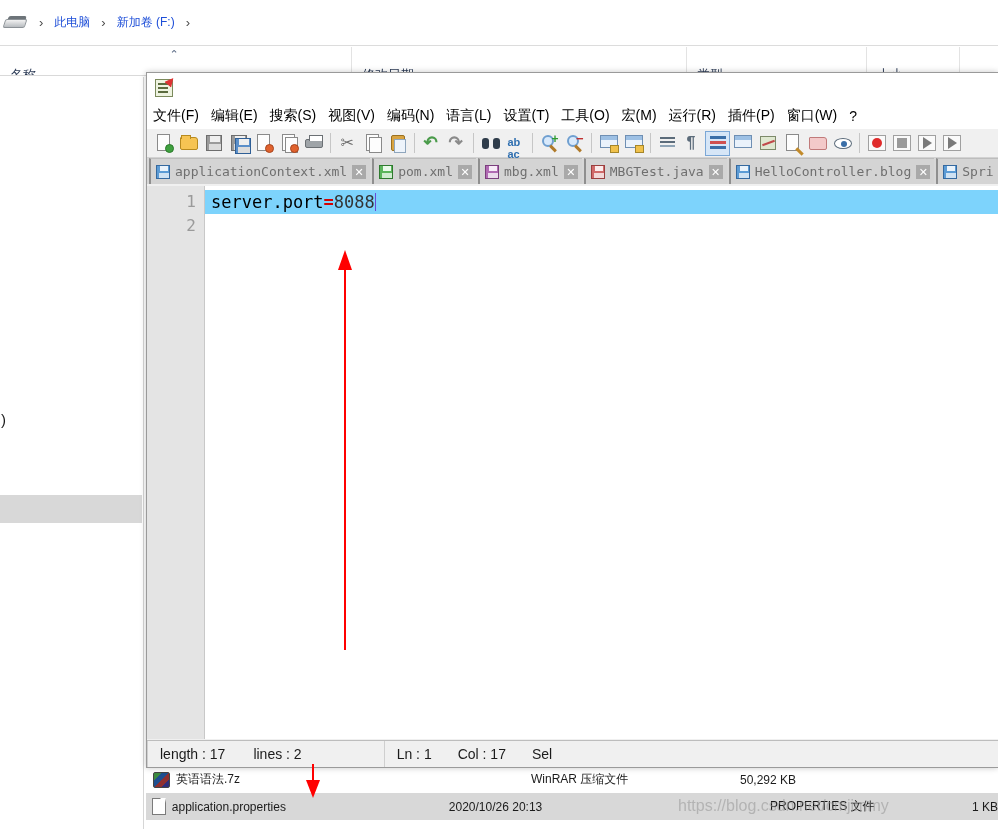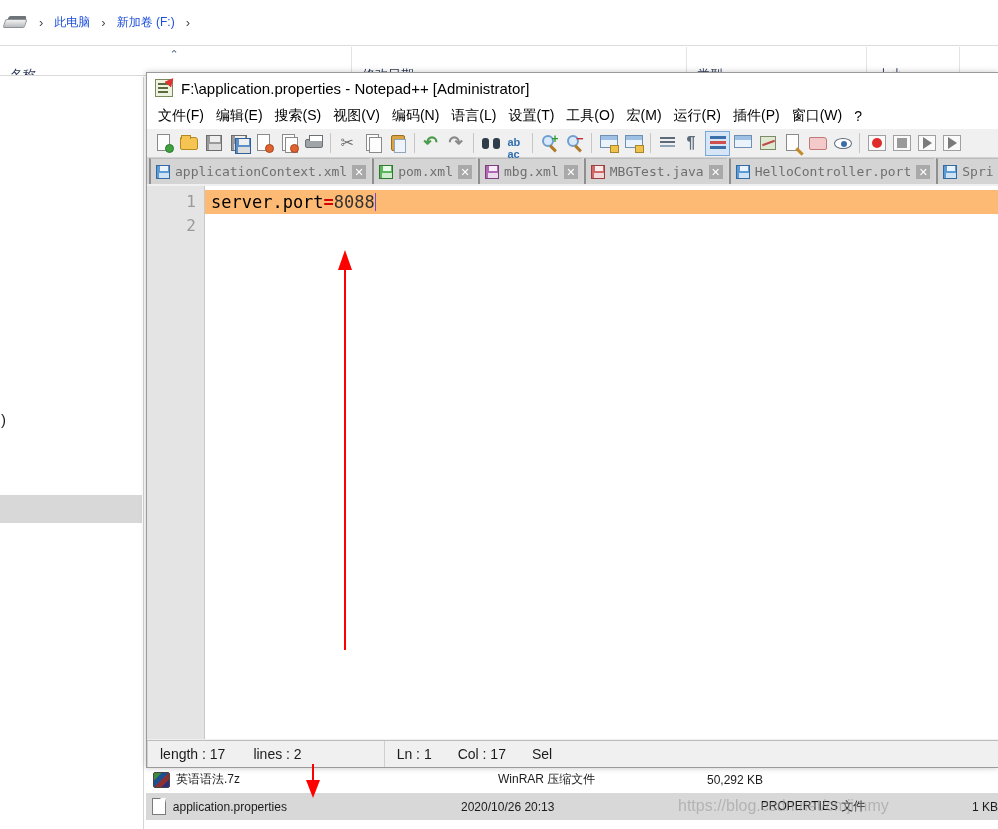--- a/index.html
+++ b/index.html
@@ -93,21 +93,21 @@
   .file-row {
     position: absolute; left: 146px; width: 852px; height: 27px;
     display: flex; align-items: center;
     font-size: 12px; color: #1b1b1b;
   }
   #file-row-7z { top: 766px; background: #ffffff; }
   #file-row-props { top: 793px; background: #d8d8d8; }
   .fr-icon { width: 30px; display: flex; justify-content: center; align-items: center; }
   .fr-name { width: 322px; white-space: nowrap; overflow: hidden; }
   .fr-date { width: 335px; white-space: nowrap; color: #1b1b1b; }
-  .fr-type { width: 170px; white-space: nowrap; }
+  .fr-type { width: 170px; white-space: nowrap; margin-left: 33px; }
   .fr-size { width: 95px; text-align: right; white-space: nowrap; }
 
   .icon-7z {
     width: 17px; height: 16px; border-radius: 2px;
     background:
       linear-gradient(135deg, #3d8b40 0 25%, #1f4f8f 25% 50%, #8e2f2f 50% 75%, #2e2e7a 75% 100%);
     border: 1px solid #444;
   }
   .icon-doc {
     width: 14px; height: 17px; background: #fefefe; border: 1px solid #7a7a7a;
@@ -149,21 +149,21 @@
   }
   #npp-title-icon::after {
     content: ""; position: absolute; right: -3px; top: -3px;
     width: 9px; height: 9px; background: #d33; transform: rotate(40deg);
     clip-path: polygon(50% 0, 100% 100%, 0 100%);
   }
   #npp-title-text { font-size: 15px; color: #000; white-space: nowrap; }
 
   #npp-menubar {
     height: 26px; display: flex; align-items: center;
-    padding-left: 5px; background: #ffffff;
+    background: #ffffff;
   }
   .menu-item {
     font-size: 14px; color: #000; padding: 2px 6px; white-space: nowrap;
   }
 
   #npp-toolbar {
     height: 29px; background: #f0f0f0;
     display: flex; align-items: center; padding-left: 4px;
     border-bottom: 1px solid #d2d2d2;
   }
@@ -281,21 +281,21 @@
     font-family: "DejaVu Sans Mono", monospace; font-size: 16px; color: #9a9a9a;
     text-align: right; padding-top: 4px; padding-right: 8px; flex: 0 0 auto;
   }
   #gutter div { height: 24px; line-height: 24px; }
   #code-area { flex: 1; position: relative; padding-top: 4px; }
   .code-line {
     height: 24px; line-height: 24px;
     font-family: "DejaVu Sans Mono", monospace; font-size: 17px;
     padding-left: 6px; white-space: pre;
   }
-  .code-line.current { background: #fdba74; }
+  .code-line.current { background: #7dd3fc; }
   .tok-key { color: #000000; }
   .tok-eq  { color: #d50000; font-weight: bold; }
   .tok-val { color: #333333; }
 
   
   #npp-status {
     position: absolute; left: 0; right: 0; bottom: 0; height: 27px;
     background: #f0f0f0; border-top: 1px solid #bdbdbd;
     display: flex; align-items: center; font-size: 14px; color: #1b1b1b;
   }
@@ -373,21 +373,20 @@
     <div class="fr-size">1 KB</div>
   </div>
 
   <div id="watermark">https://blog.csdn.net/cmjimmy</div>
 </div>
 
 <div id="npp">
 
   <div id="npp-titlebar">
     <div id="npp-title-icon"></div>
-    <div id="npp-title-text">F:\application.properties - Notepad++ [Administrator]</div>
   </div>
 
   <div id="npp-menubar">
     <div class="menu-item">文件(F)</div>
     <div class="menu-item">编辑(E)</div>
     <div class="menu-item">搜索(S)</div>
     <div class="menu-item">视图(V)</div>
     <div class="menu-item">编码(N)</div>
     <div class="menu-item">语言(L)</div>
     <div class="menu-item">设置(T)</div>
@@ -590,21 +589,21 @@
       <span>mbg.xml</span>
       <span class="tab-close">✕</span>
     </div>
     <div class="doc-tab">
       <div class="tab-disk red"></div>
       <span>MBGTest.java</span>
       <span class="tab-close">✕</span>
     </div>
     <div class="doc-tab">
       <div class="tab-disk"></div>
-      <span>HelloController.port</span>
+      <span>HelloController.blog</span>
       <span class="tab-close">✕</span>
     </div>
     <div class="doc-tab">
       <div class="tab-disk"></div>
       <span>Spri</span>
     </div>
   </div>
 
   <div id="npp-editor">
     <div id="gutter">

